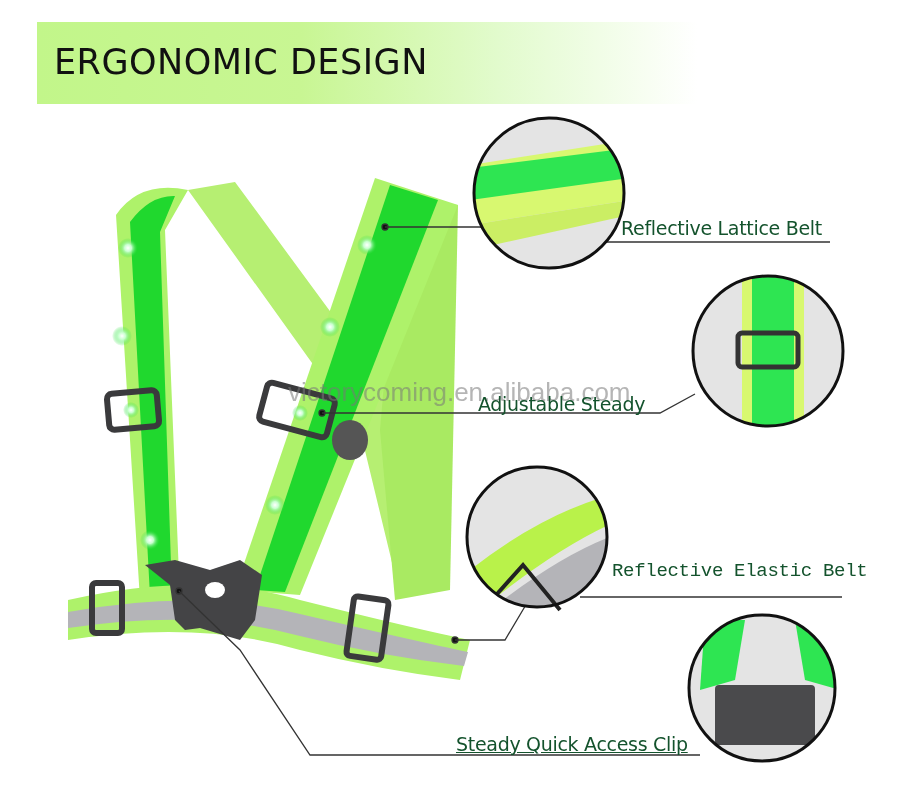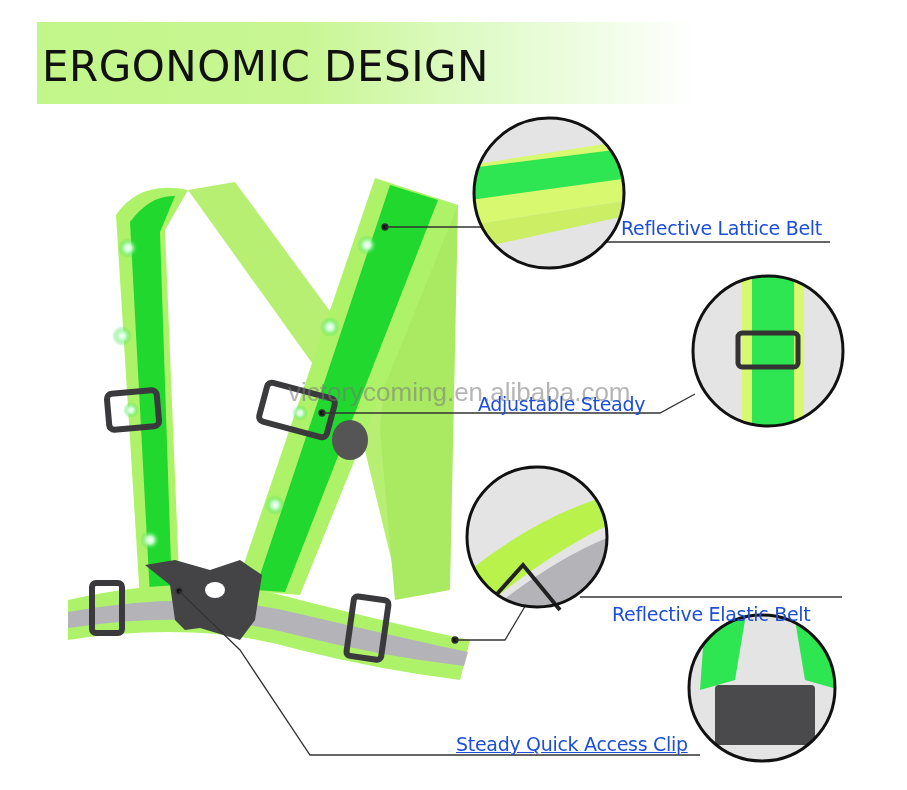--- a/index.html
+++ b/index.html
@@ -2,26 +2,26 @@
 <html><head>
   <meta charset="utf-8">
   <style>
     html, body { margin: 0; padding: 0; background: #ffffff; }
     body { width: 907px; height: 790px; position: relative; overflow: hidden; font-family: "DejaVu Sans", sans-serif; }
     .banner {
       position: absolute; left: 37px; top: 22px; width: 660px; height: 82px;
       background: linear-gradient(90deg, #c2f68a 0%, #c8f693 40%, #e2fbcd 70%, #ffffff 100%);
     }
     .banner-title {
-      position: absolute; left: 5px; top: 20px; font-size: 42px; color: #111;
+      position: absolute; left: 17px; top: 20px; font-size: 35px; color: #111;
       letter-spacing: 0.5px; font-family: "DejaVu Sans", sans-serif;
     }
     .product { position: absolute; left: 0; top: 0; }
     .label {
-      position: absolute; font-size: 19px; color: #1d4ed8; white-space: nowrap;
+      position: absolute; font-size: 19px; color: #14532d; white-space: nowrap;
       font-family: "DejaVu Sans", sans-serif; letter-spacing: -0.3px; text-align: right;
     }
     .watermark {
       position: absolute; left: 288px; top: 377px; font-size: 26px; color: rgba(120,120,120,0.55);
       font-family: "Liberation Sans", sans-serif; white-space: nowrap;
     }
   </style>
 </head>
 <body>
 
@@ -145,14 +145,14 @@
       <rect x="715" y="685" width="100" height="60" rx="4" fill="#4a4a4c"></rect>
     </g>
     <circle cx="762" cy="688" r="73" fill="none" stroke="#111" stroke-width="3"></circle>
   </g>
 </svg>
 
 <div class="watermark">victorycoming.en.alibaba.com</div>
 
 <div class="label" style="left:621px; top:217px;">Reflective Lattice Belt</div>
 <div class="label" style="left:478px; top:393px;">Adjustable Steady</div>
-<div class="label" style="left:612px; top:603px;">Reflective Elastic Belt</div>
+<div class="label" style="left:612px; top:560px;font-family:Liberation Mono, monospace;">Reflective Elastic Belt</div>
 <div class="label" style="left:456px; top:733px;text-decoration:underline;">Steady Quick Access Clip</div>
 
 </body></html>

